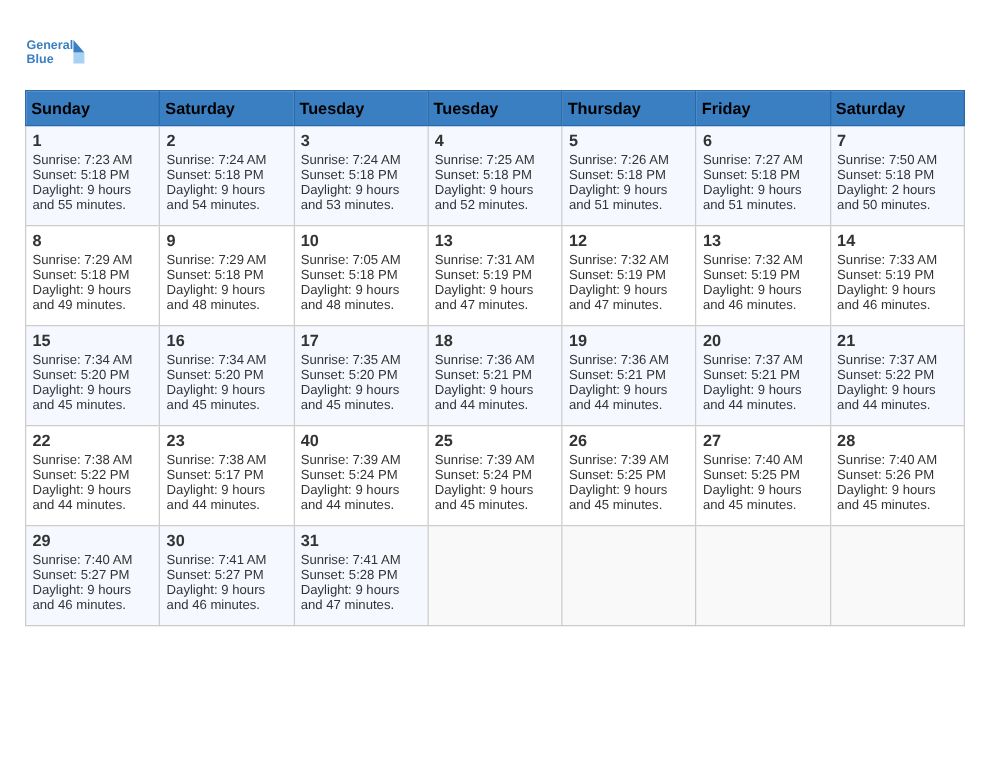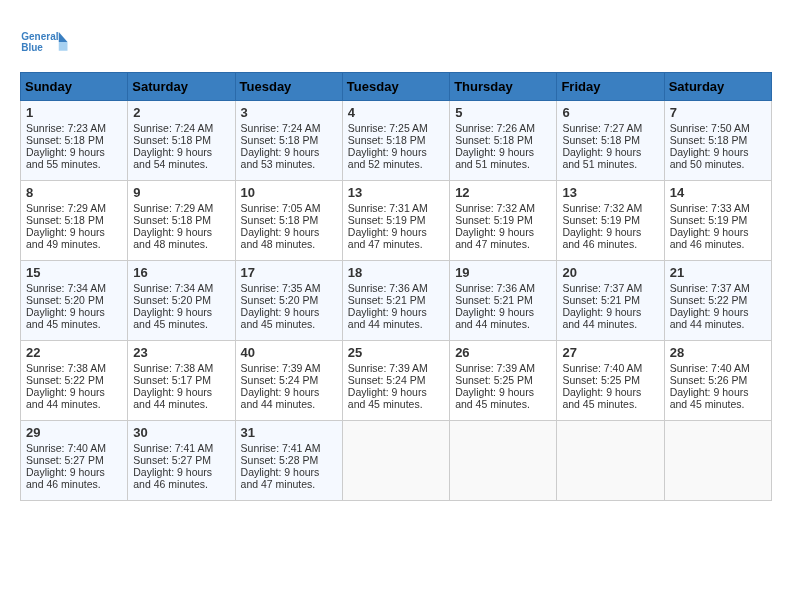--- a/index.html
+++ b/index.html
@@ -103,21 +103,21 @@
       </tr>
   </thead>
   <tbody id="calendar-body">
   <tr>
         <td><span class="day-num">1</span><span>Sunrise: 7:23 AM</span><br><span>Sunset: 5:18 PM</span><br><span>Daylight: 9 hours and 55 minutes.</span></td>
         <td><span class="day-num">2</span><span>Sunrise: 7:24 AM</span><br><span>Sunset: 5:18 PM</span><br><span>Daylight: 9 hours and 54 minutes.</span></td>
         <td><span class="day-num">3</span><span>Sunrise: 7:24 AM</span><br><span>Sunset: 5:18 PM</span><br><span>Daylight: 9 hours and 53 minutes.</span></td>
         <td><span class="day-num">4</span><span>Sunrise: 7:25 AM</span><br><span>Sunset: 5:18 PM</span><br><span>Daylight: 9 hours and 52 minutes.</span></td>
         <td><span class="day-num">5</span><span>Sunrise: 7:26 AM</span><br><span>Sunset: 5:18 PM</span><br><span>Daylight: 9 hours and 51 minutes.</span></td>
         <td><span class="day-num">6</span><span>Sunrise: 7:27 AM</span><br><span>Sunset: 5:18 PM</span><br><span>Daylight: 9 hours and 51 minutes.</span></td>
-        <td><span class="day-num">7</span><span>Sunrise: 7:50 AM</span><br><span>Sunset: 5:18 PM</span><br><span>Daylight: 9 hours and 50 minutes.</span></td>
+        <td><span class="day-num">7</span><span>Sunrise: 7:50 AM</span><br><span>Sunset: 5:18 PM</span><br><span>Daylight: 2 hours and 50 minutes.</span></td>
       </tr>
       <tr>
         <td><span class="day-num">8</span><span>Sunrise: 7:29 AM</span><br><span>Sunset: 5:18 PM</span><br><span>Daylight: 9 hours and 49 minutes.</span></td>
         <td><span class="day-num">9</span><span>Sunrise: 7:29 AM</span><br><span>Sunset: 5:18 PM</span><br><span>Daylight: 9 hours and 48 minutes.</span></td>
         <td><span class="day-num">10</span><span>Sunrise: 7:05 AM</span><br><span>Sunset: 5:18 PM</span><br><span>Daylight: 9 hours and 48 minutes.</span></td>
         <td><span class="day-num">13</span><span>Sunrise: 7:31 AM</span><br><span>Sunset: 5:19 PM</span><br><span>Daylight: 9 hours and 47 minutes.</span></td>
         <td><span class="day-num">12</span><span>Sunrise: 7:32 AM</span><br><span>Sunset: 5:19 PM</span><br><span>Daylight: 9 hours and 47 minutes.</span></td>
         <td><span class="day-num">13</span><span>Sunrise: 7:32 AM</span><br><span>Sunset: 5:19 PM</span><br><span>Daylight: 9 hours and 46 minutes.</span></td>
         <td><span class="day-num">14</span><span>Sunrise: 7:33 AM</span><br><span>Sunset: 5:19 PM</span><br><span>Daylight: 9 hours and 46 minutes.</span></td>
       </tr>

